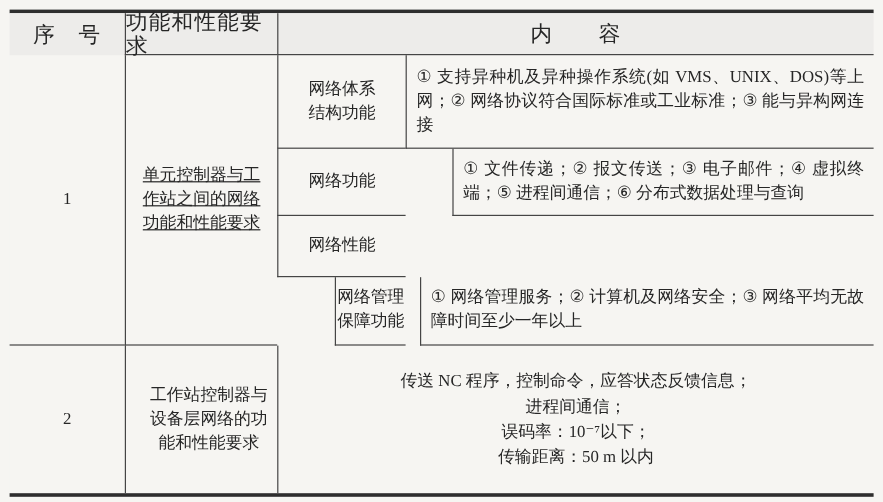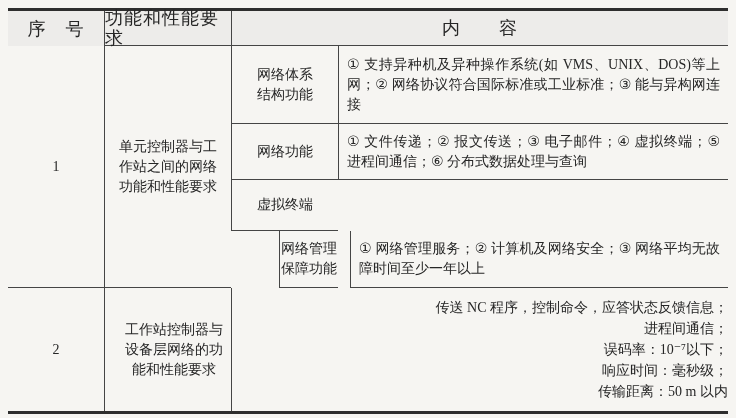--- a/index.html
+++ b/index.html
@@ -32,33 +32,33 @@
   .v    { border-left: 1px solid #454545; }
   .hb   { border-bottom: 1px solid #454545; }
   .header { background: #edecea; font-size: 18px; letter-spacing: 1px; }
   .pre  { white-space: pre-line; text-align: center; }
   .content { justify-content: flex-start; }
   .content .inner {
     width: 100%;
     padding: 0 8px;
     text-align: justify;
   }
-  .center-block { text-align: right; width: 100%; }
+  .center-block { text-align: center; width: 100%; }
   .center-block div { line-height: 21px; }
 
   
   .h1 { grid-column: 1; grid-row: 1; }
   .h2 { grid-column: 2; grid-row: 1; }
   .h3 { grid-column: 3 / 5; grid-row: 1; }
   .num1 { grid-column: 1; grid-row: 2 / 6; }
-  .req1 { grid-column: 2; grid-row: 2 / 6; }
+  .req1 { grid-column: 2; grid-row: 2 / 6; text-decoration: underline; }
   .l1 { grid-column: 3; grid-row: 2; }
   .c1 { grid-column: 4; grid-row: 2; }
   .l2 { grid-column: 3; grid-row: 3; }
-  .c2 { grid-column: 4; grid-row: 3; }
+  .c2 { grid-column: 4; grid-row: 3; margin-left: 39px; }
   .l3 { grid-column: 3; grid-row: 4; }
   .c3 { grid-column: 4; grid-row: 4; }
   .l4 { grid-column: 3; grid-row: 5; margin-left: 48px; }
   .c4 { grid-column: 4; grid-row: 5; margin-left: 12px; }
   .num2 { grid-column: 1; grid-row: 6; }
   .req2 { grid-column: 2; grid-row: 6; padding-left: 12px; }
   .row2content { grid-column: 3 / 5; grid-row: 6; }
 </style>
 </head>
 <body>
@@ -91,21 +91,21 @@
   </div>
 
   <div class="cell l2 v hb pre">
     <span class="pre">网络功能</span>
   </div>
   <div class="cell content c2 v hb">
     <div class="inner">① 文件传递；② 报文传送；③ 电子邮件；④ 虚拟终端；⑤ 进程间通信；⑥ 分布式数据处理与查询</div>
   </div>
 
   <div class="cell l3 v hb pre">
-    <span class="pre">虚拟终端</span>
+    <span class="pre">网络性能</span>
   </div>
 
   <div class="cell l4 v hb pre">
     <span class="pre">网络管理
 保障功能</span>
   </div>
   <div class="cell content c4 v hb">
     <div class="inner">① 网络管理服务；② 计算机及网络安全；③ 网络平均无故障时间至少一年以上</div>
   </div>
 
@@ -115,17 +115,16 @@
   <div class="cell req2 v pre">
     <span class="pre">工作站控制器与
 设备层网络的功
 能和性能要求</span>
   </div>
   <div class="cell row2content v">
     <div class="center-block">
       <div>传送 NC 程序，控制命令，应答状态反馈信息；</div>
       <div>进程间通信；</div>
       <div>误码率：10⁻⁷以下；</div>
-      <div>响应时间：毫秒级；</div>
       <div>传输距离：50 m 以内</div>
     </div>
   </div>
 </div>
 
 </body></html>

